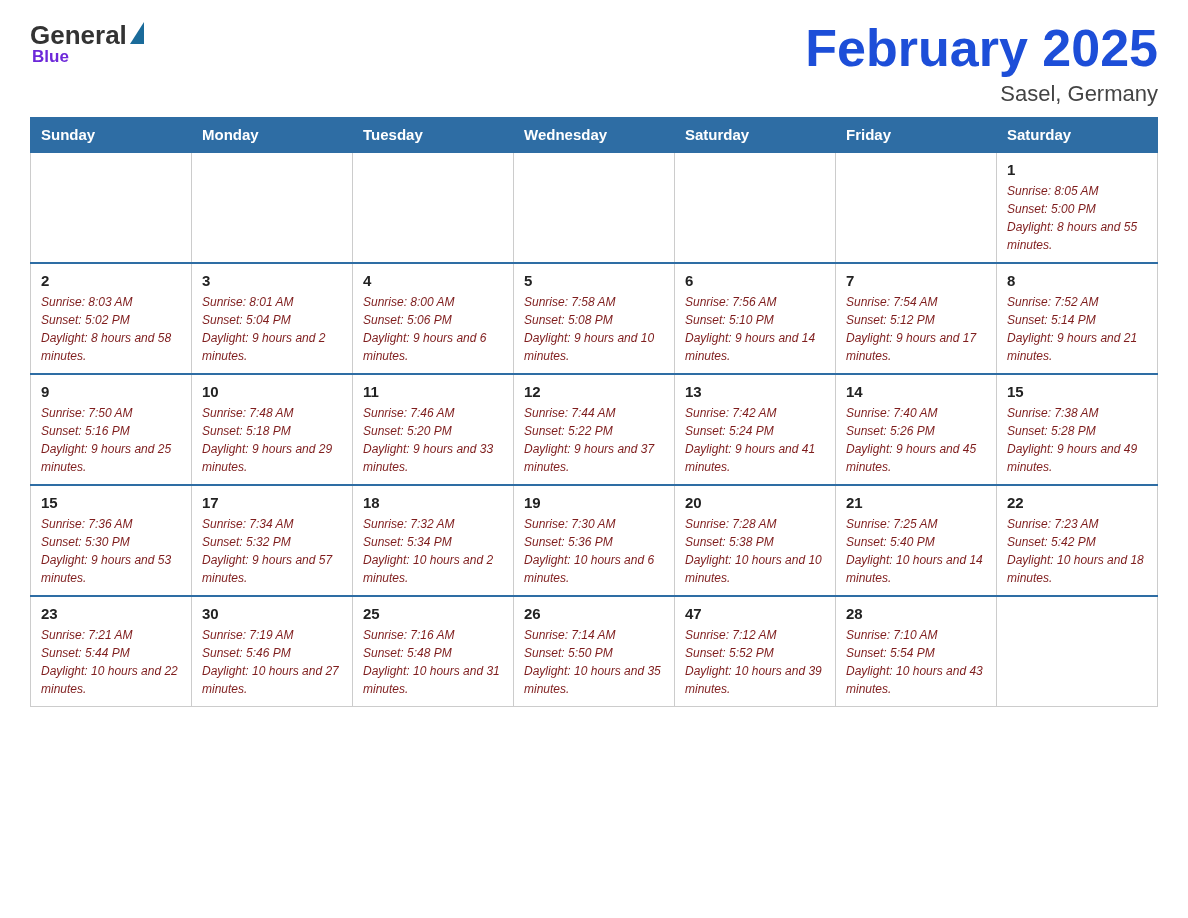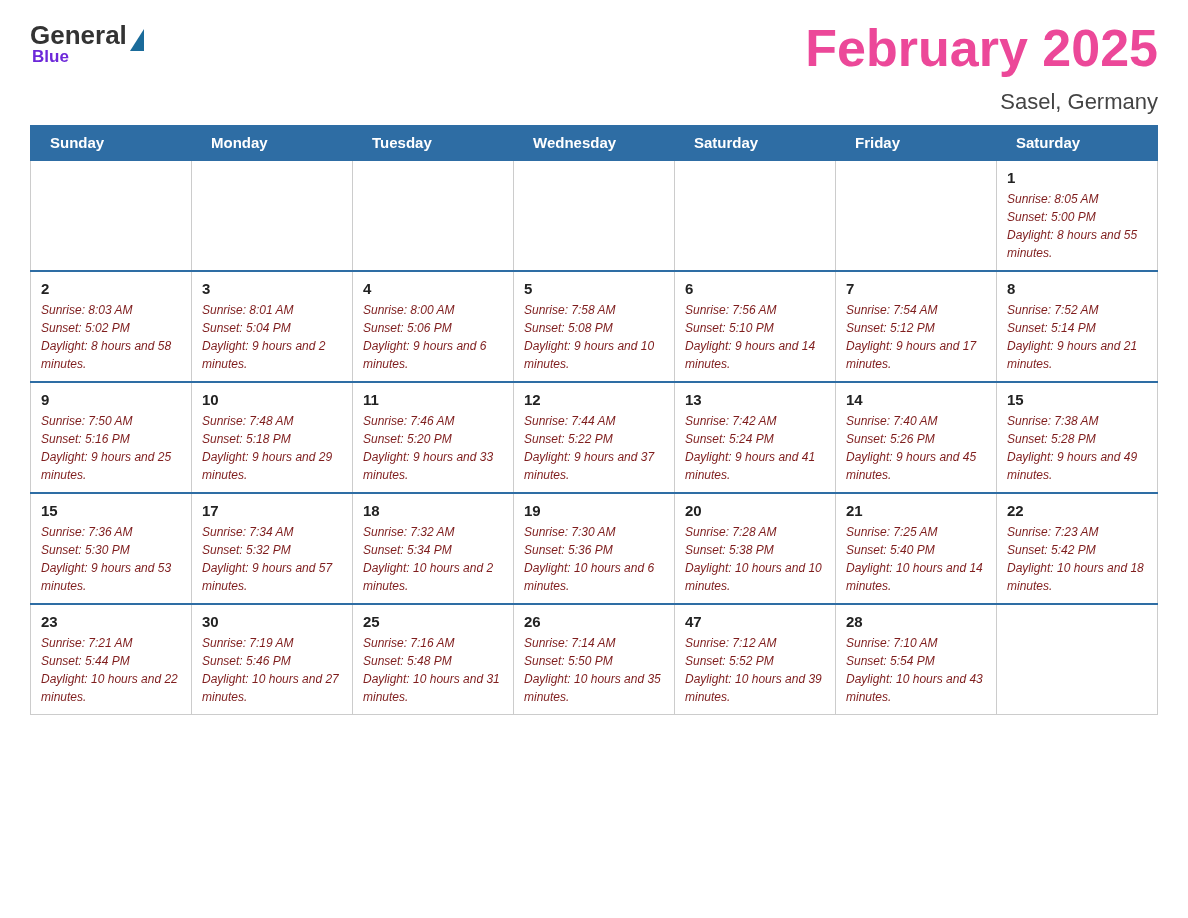--- a/index.html
+++ b/index.html
@@ -16,21 +16,21 @@
       align-items: flex-start;
       margin-bottom: 10px;
     }
     .logo {
       display: flex;
       flex-direction: column;
       align-items: flex-start;
     }
     .logo-top {
       display: flex;
-      align-items: flex-end;
+      align-items: flex-start;
     }
     .logo-general {
       font-size: 26px;
       font-weight: bold;
       color: #333;
     }
     .logo-triangle {
       width: 0;
       height: 0;
       border-left: 14px solid transparent;
@@ -45,39 +45,39 @@
       font-weight: bold;
       margin-top: -4px;
       margin-left: 2px;
     }
     .title-area {
       text-align: right;
     }
     .month-title {
       font-size: 52px;
       font-weight: bold;
-      color: #ec4899;
+      color: #1d4ed8;
       line-height: 1.1;
     }
     .location {
       font-size: 22px;
       color: #444;
-      margin-top: 12px;
+      margin-top: 4px;
     }
     .calendar {
       width: 100%;
       border-collapse: collapse;
       margin-top: 10px;
     }
     .calendar th {
       background-color: #2e6da4;
       color: #fff;
       font-size: 15px;
       font-weight: bold;
-      padding: 8px 19px;
+      padding: 8px 10px;
       text-align: left;
       border: 1px solid #2e6da4;
     }
     .calendar td {
       vertical-align: top;
       padding: 8px 10px;
       border: 1px solid #ccc;
       border-top: 2px solid #2e6da4;
       font-size: 12.5px;
       color: #333;

